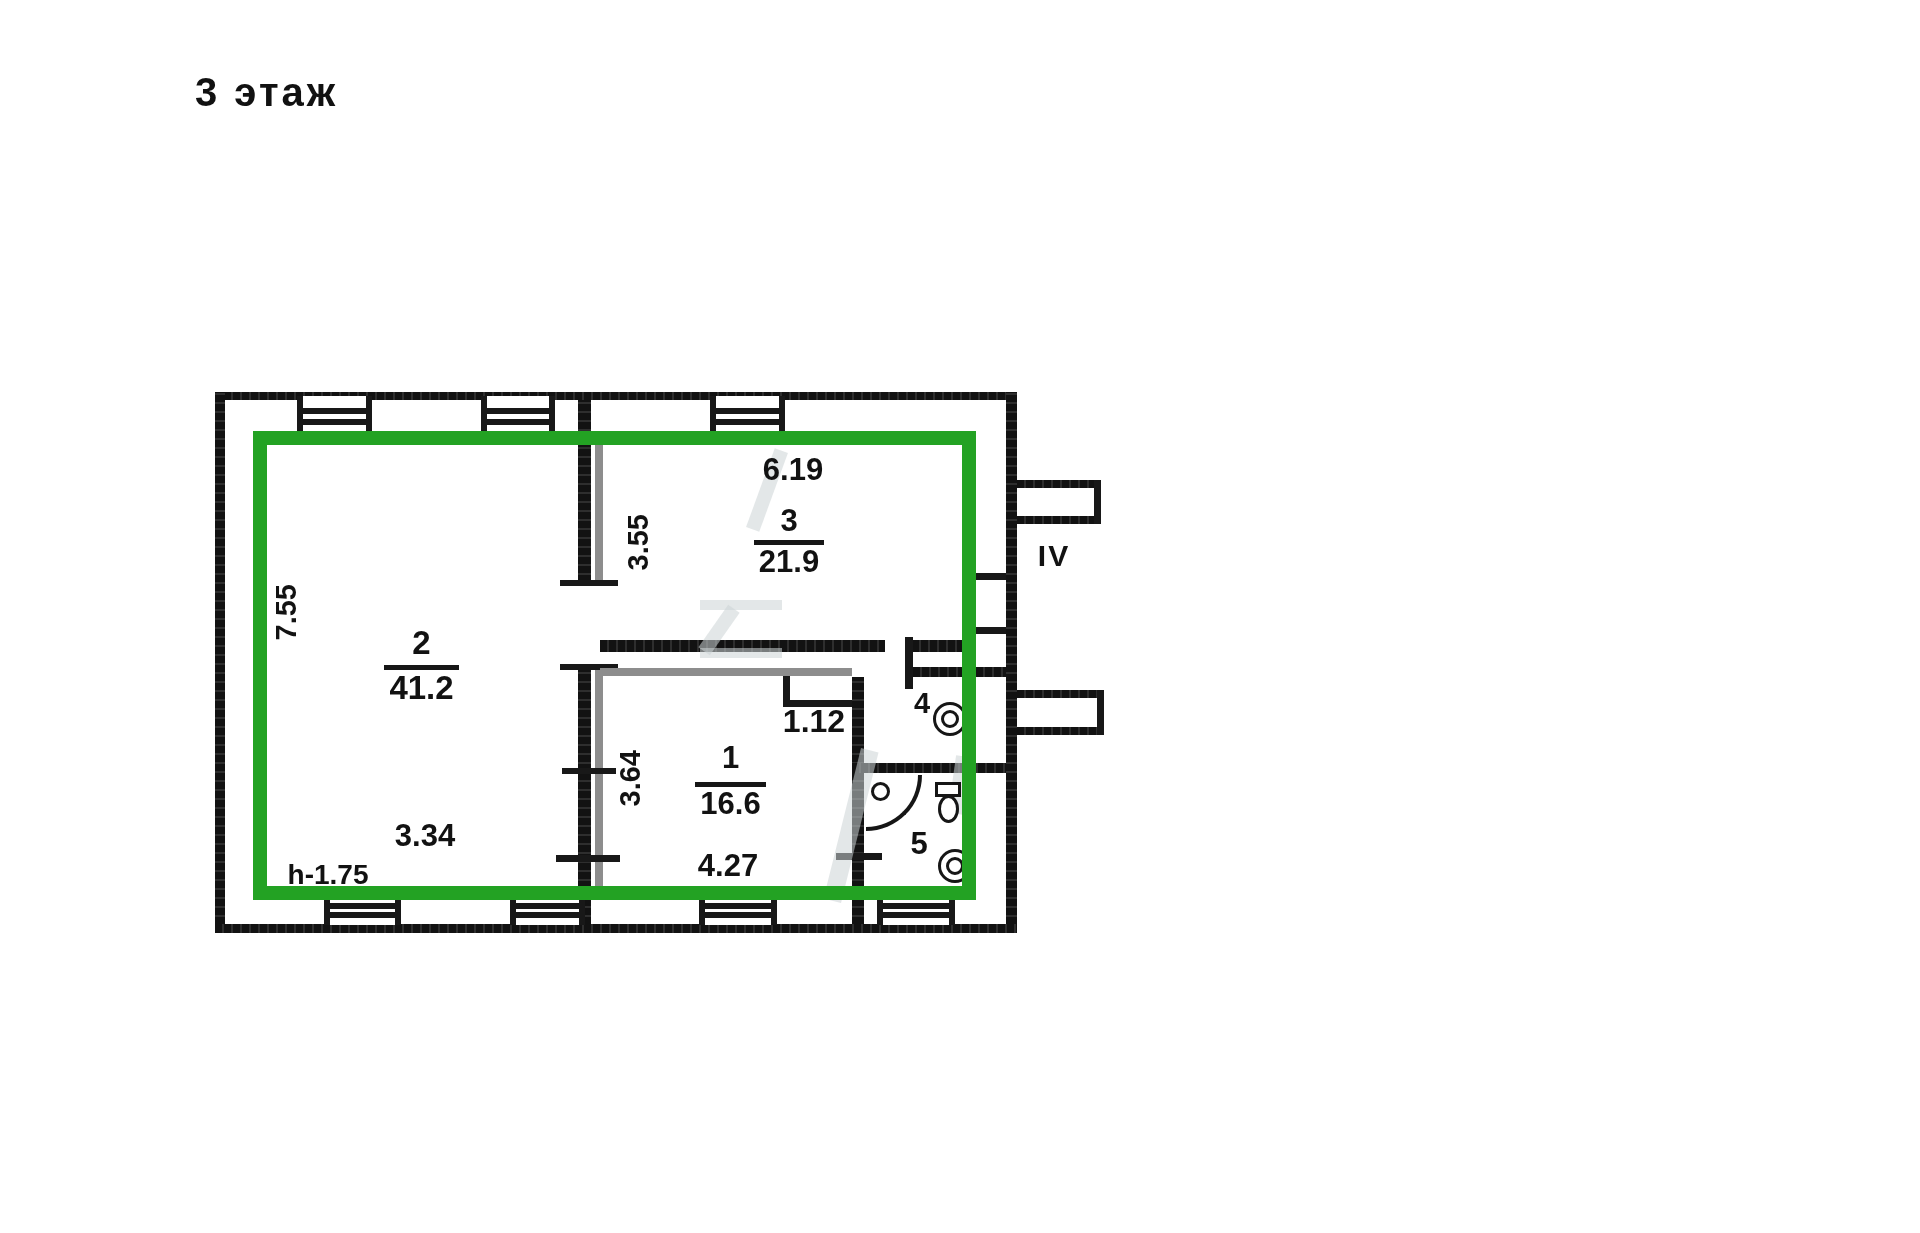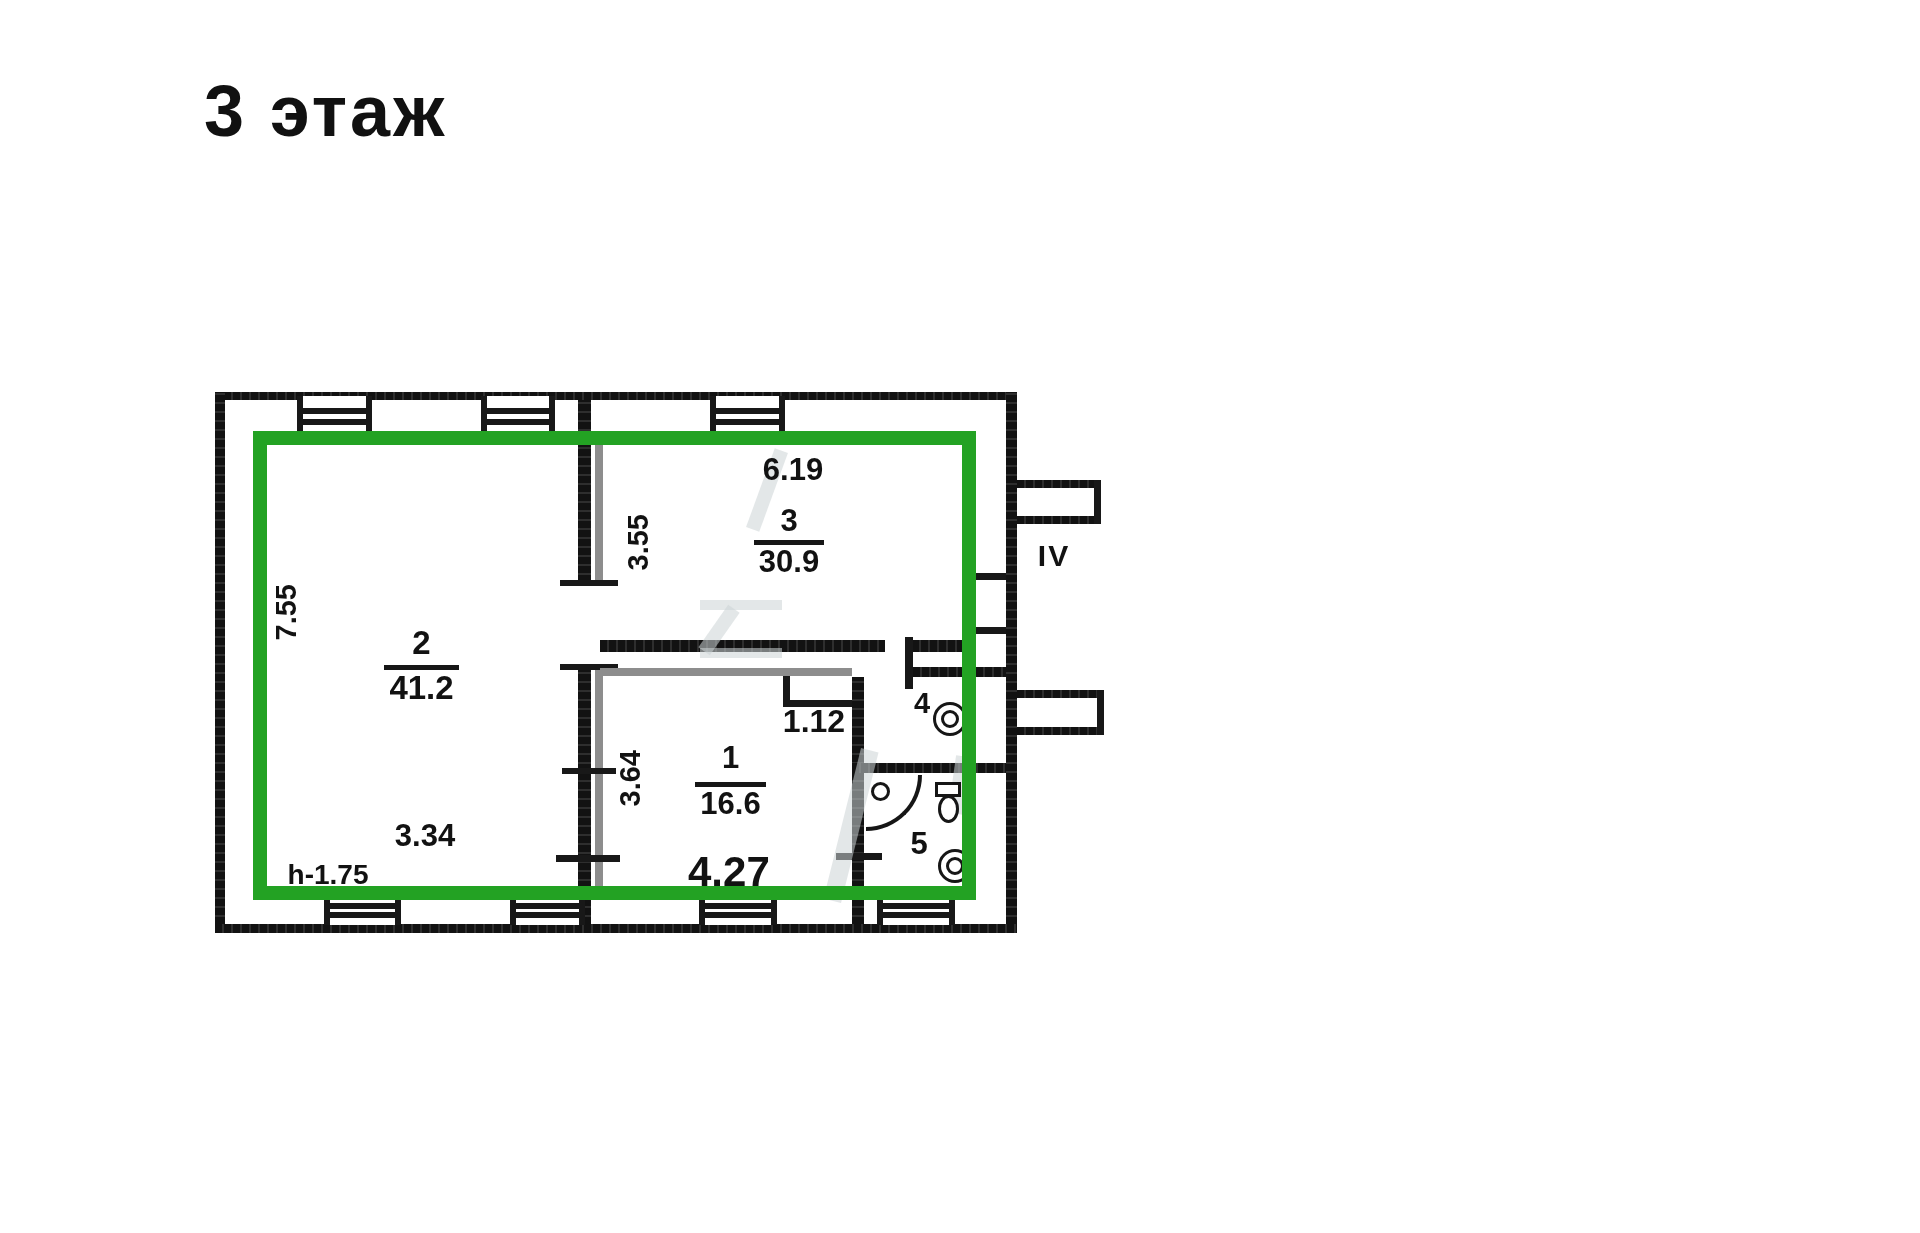--- a/index.html
+++ b/index.html
@@ -37,21 +37,21 @@
           border:3px solid #161616;border-radius:50%;z-index:3;background:#fff;box-sizing:border-box;}
   
   .wm{position:absolute;background:#ccd3d6;opacity:.55;z-index:1;}
   .title{position:absolute;font-weight:600;color:#111;letter-spacing:3px;white-space:nowrap;}
 </style>
 </head>
 <body>
 
 <div class="page">
 
-  <div class="title" style="left:204px;top:70px;font-size:72px;">3 этаж</div>
+  <div class="title" style="left:195px;top:70px;font-size:40px;">3 этаж</div>
 
   <div class="wm" style="left:760px;top:448px;width:14px;height:84px;transform:rotate(20deg);"></div>
   <div class="wm" style="left:700px;top:600px;width:82px;height:10px;"></div>
   <div class="wm" style="left:712px;top:604px;width:14px;height:52px;transform:rotate(35deg);"></div>
   <div class="wm" style="left:700px;top:648px;width:82px;height:10px;"></div>
   <div class="wm" style="left:842px;top:748px;width:18px;height:155px;transform:rotate(14deg);"></div>
   <div class="wm" style="left:952px;top:756px;width:15px;height:58px;transform:rotate(8deg);"></div>
 
   <div class="wh" style="left:215px;top:392px;width:802px;height:8px;"></div>
   <div class="wv" style="left:215px;top:392px;width:10px;height:541px;"></div>
@@ -131,34 +131,34 @@
   <div class="circ" style="left:946px;top:857px;width:12px;height:12px;border-width:3px;"></div>
 
   <div class="green"></div>
 
   <div class="t" style="left:384px;top:626px;width:75px;font-size:33px;">2</div>
   <div class="frac" style="left:384px;top:665px;width:75px;"></div>
   <div class="t" style="left:384px;top:671px;width:75px;font-size:33px;">41.2</div>
 
   <div class="t" style="left:754px;top:505px;width:70px;font-size:31px;">3</div>
   <div class="frac" style="left:754px;top:540px;width:70px;"></div>
-  <div class="t" style="left:754px;top:546px;width:70px;font-size:31px;">30.9</div>
+  <div class="t" style="left:754px;top:546px;width:70px;font-size:31px;">21.9</div>
 
   <div class="t" style="left:695px;top:742px;width:71px;font-size:31px;">1</div>
   <div class="frac" style="left:695px;top:782px;width:71px;"></div>
   <div class="t" style="left:695px;top:788px;width:71px;font-size:31px;">16.6</div>
 
   <div class="t" style="left:908px;top:688px;width:28px;font-size:29px;">4</div>
 
   <div class="t" style="left:904px;top:828px;width:30px;font-size:31px;">5</div>
 
   <div class="t" style="left:748px;top:444px;width:90px;font-size:31px;margin-top:10px;">6.19</div>
   <div class="t rot" style="left:593px;top:527px;width:90px;font-size:29px;">3.55</div>
   <div class="t rot" style="left:241px;top:597px;width:90px;font-size:29px;">7.55</div>
   <div class="t" style="left:385px;top:820px;width:80px;font-size:31px;">3.34</div>
   <div class="t" style="left:278px;top:860px;width:100px;font-size:28px;">h-1.75</div>
   <div class="t rot" style="left:585px;top:763px;width:90px;font-size:29px;">3.64</div>
-  <div class="t" style="left:688px;top:850px;width:80px;font-size:42px;">4.27</div>
+  <div class="t" style="left:688px;top:850px;width:80px;font-size:31px;">4.27</div>
   <div class="t" style="left:778px;top:705px;width:72px;font-size:32px;">1.12</div>
 
   <div class="t" style="left:1032px;top:540px;width:44px;font-size:30px;letter-spacing:2px;">IV</div>
 
 </div>
 
 </body></html>

